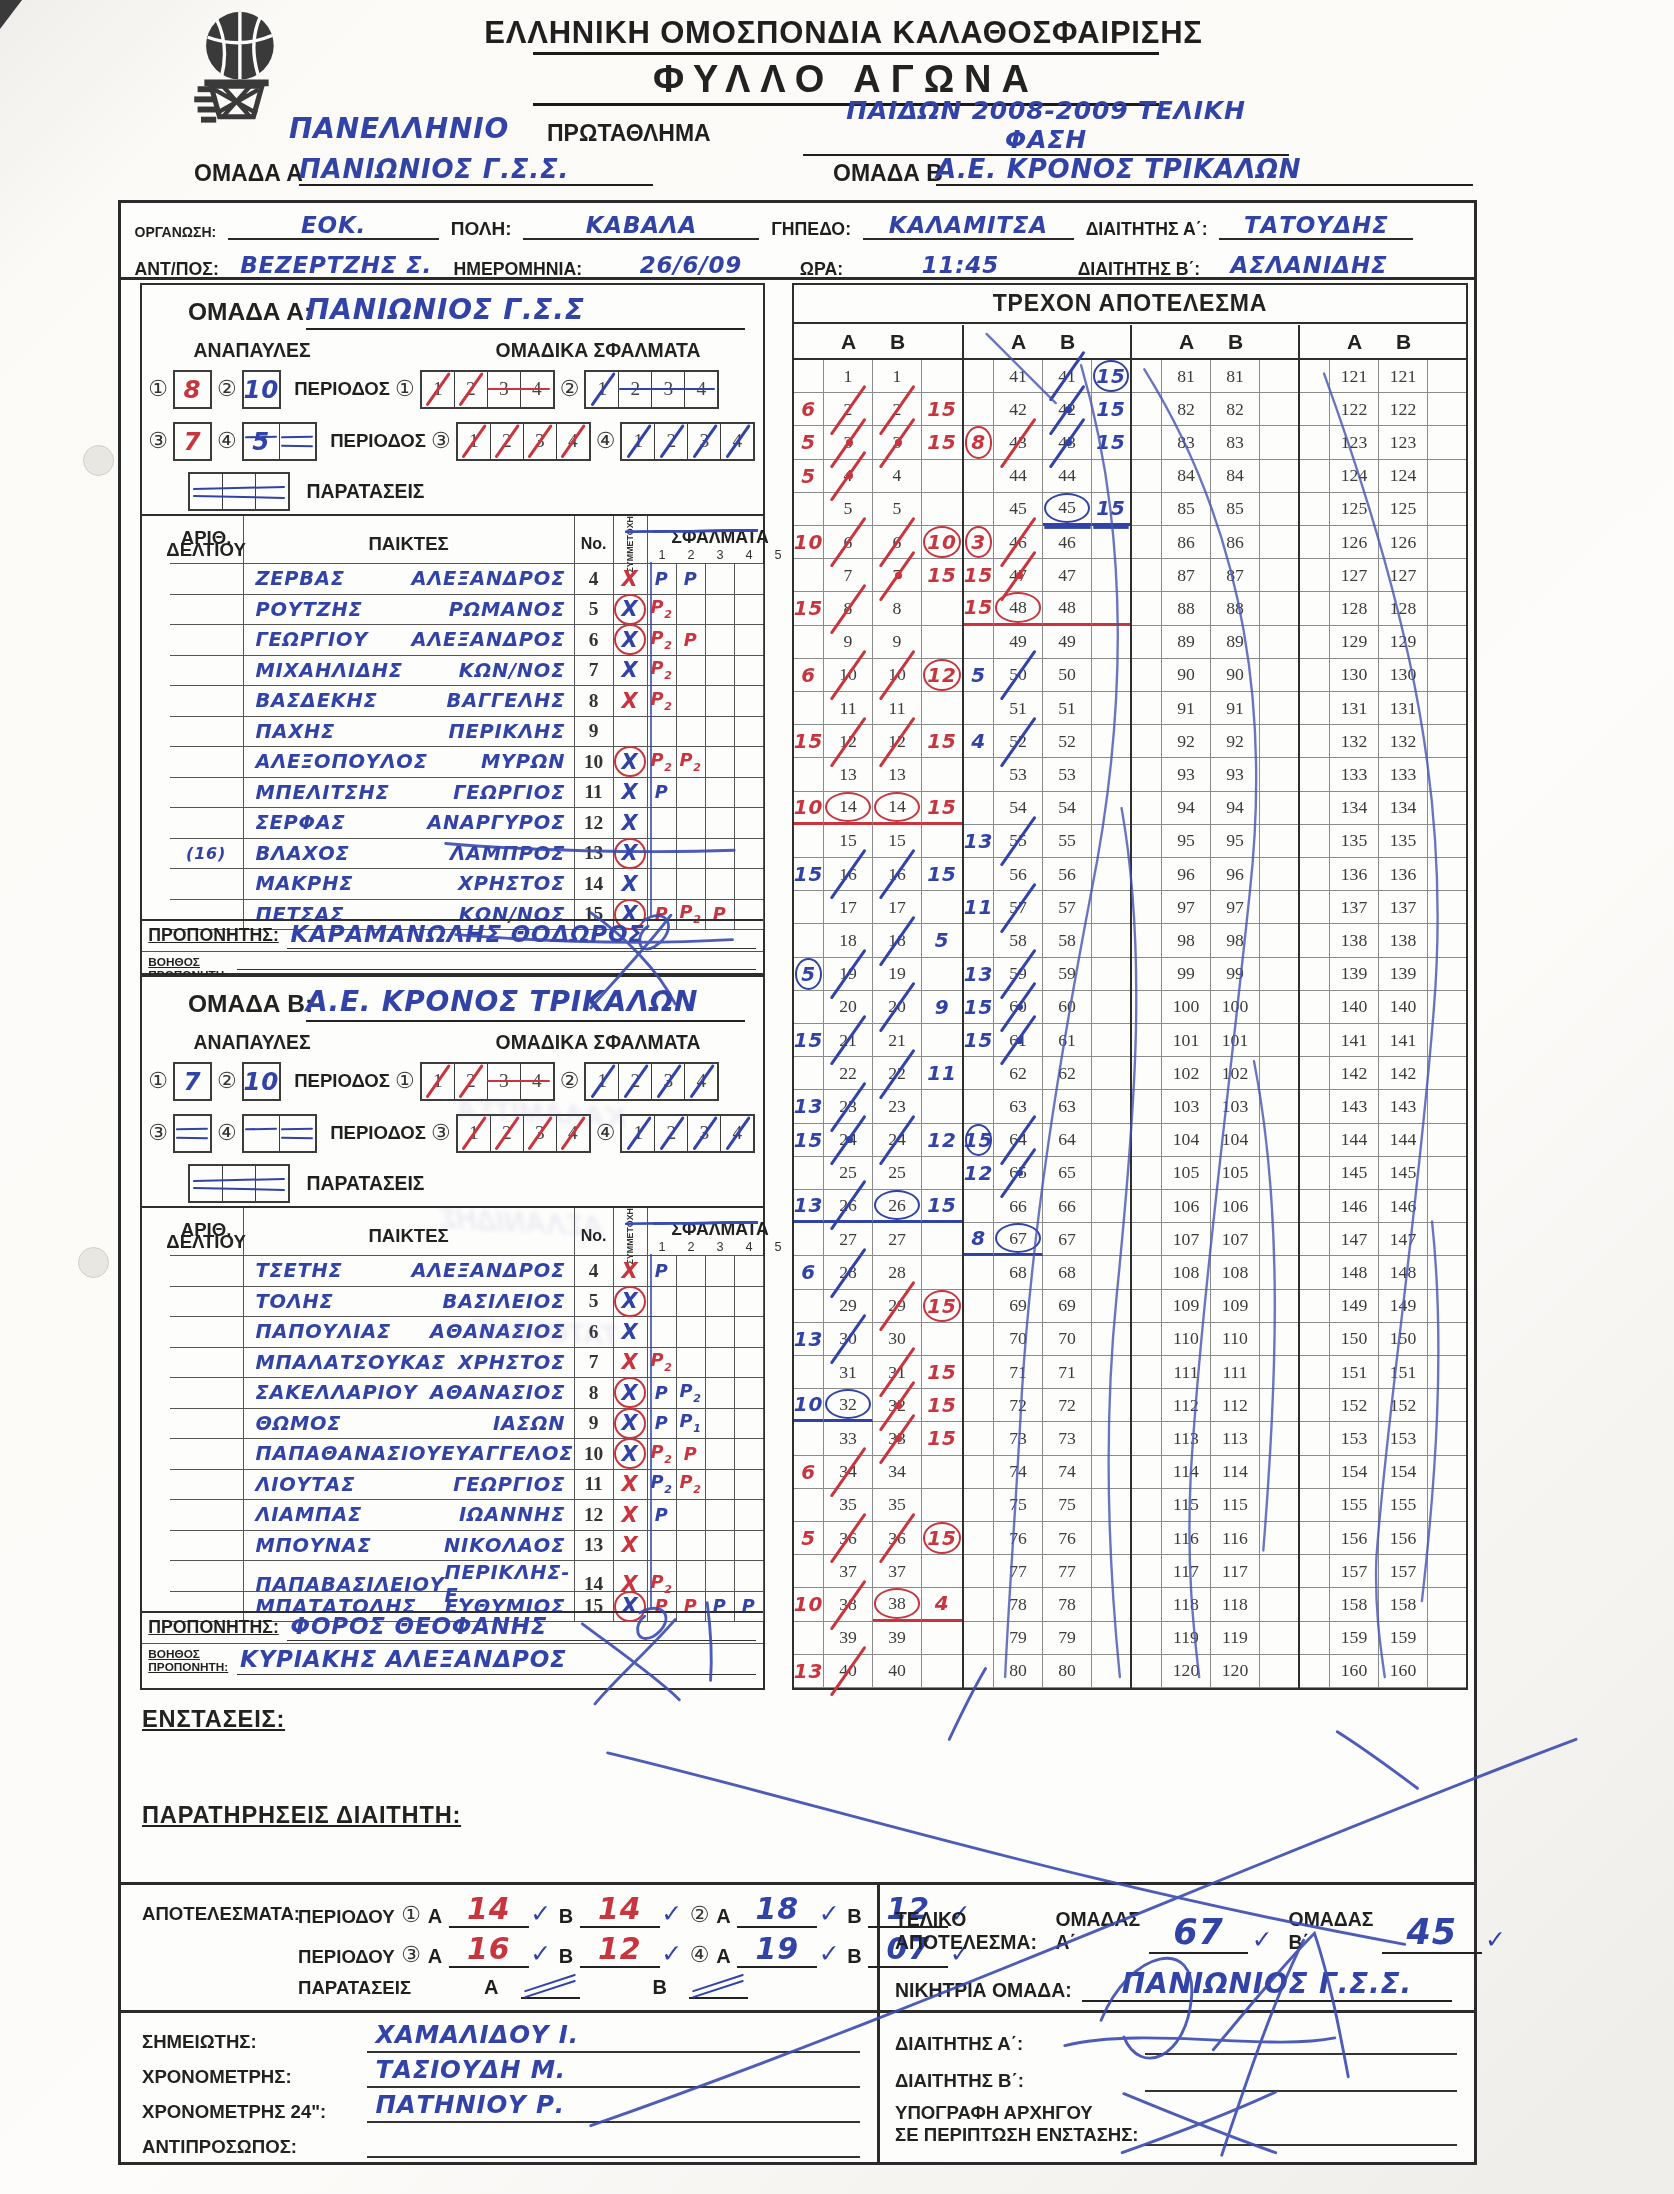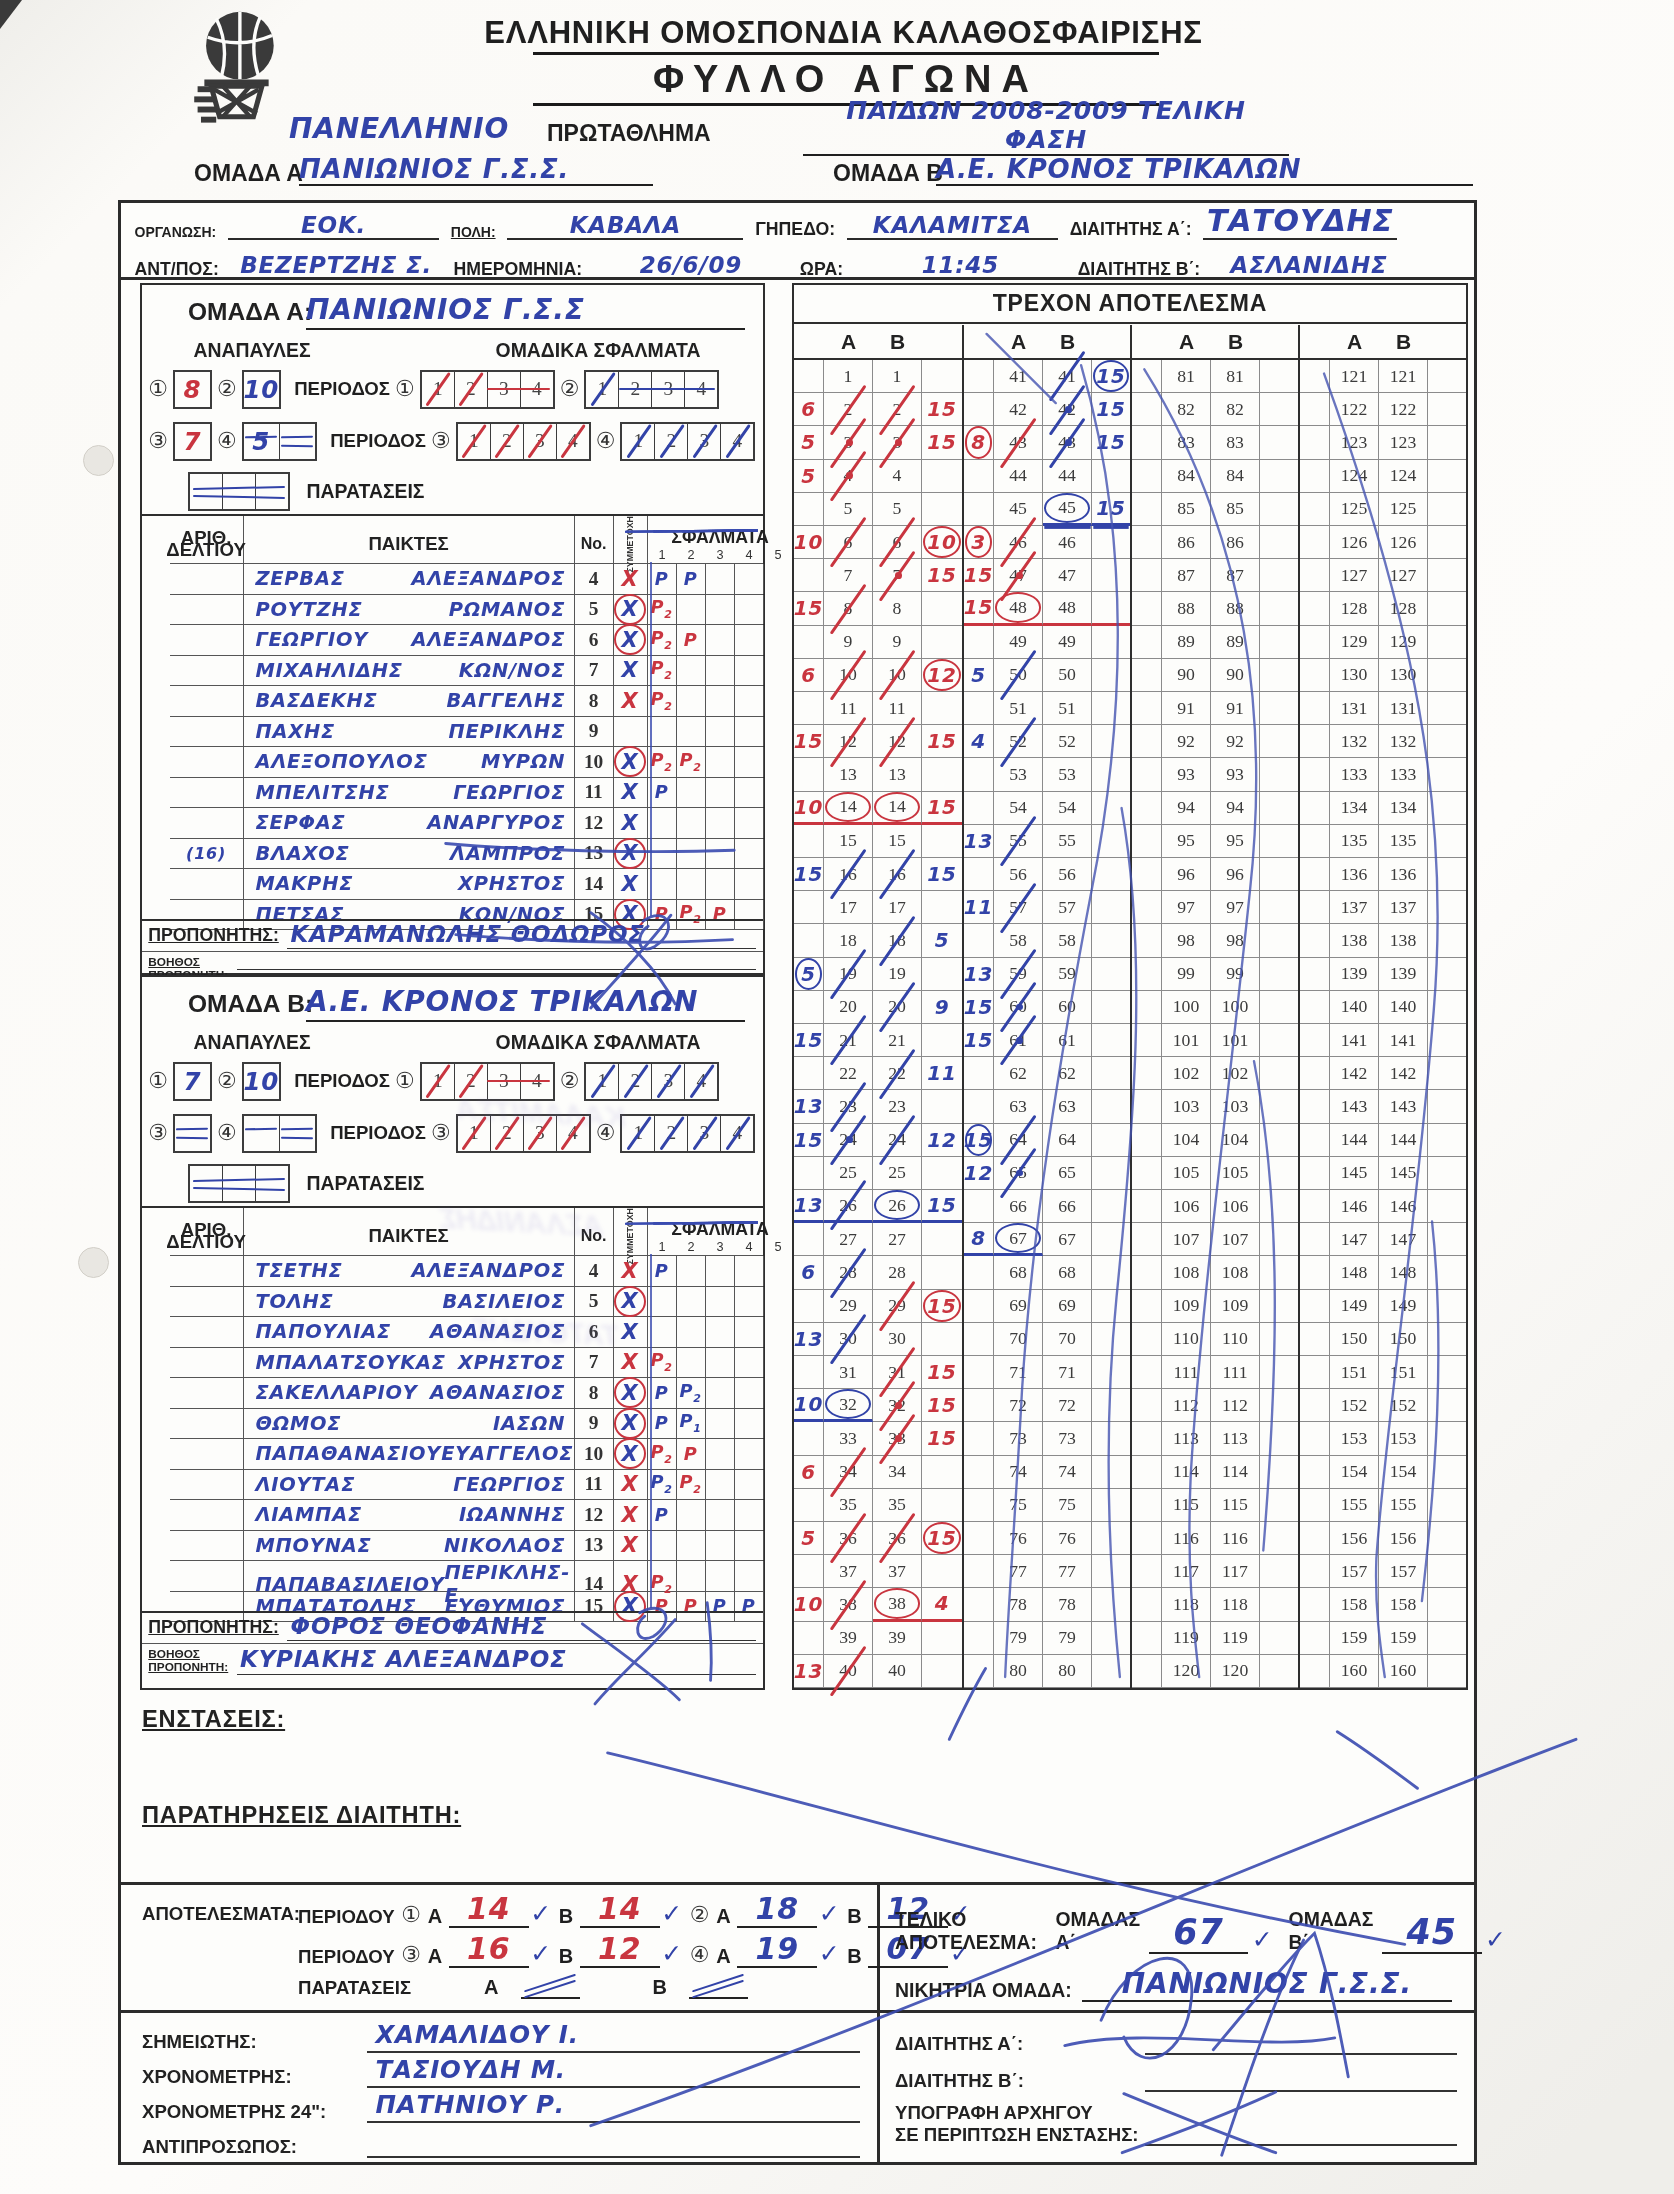--- a/index.html
+++ b/index.html
@@ -119,26 +119,26 @@
   <div class="abs lbl" style="left:833px;top:160px;font-size:23px;">ΟΜΑΔΑ Β</div>
   <div class="abs" style="left:936px;top:154px;width:537px;border-bottom:2.5px solid #1f1f1f;">
     <span class="hw blue" style="font-size:26px;">Α.Ε. ΚΡΟΝΟΣ ΤΡΙΚΑΛΩΝ</span>
   </div>
 
   <div id="frame">
     <div id="infoarea" style="position: absolute; left: 0px; top: 0px; width: 100%; height: 74px;">
         <div style="display: flex; align-items: flex-end; height: 37px; padding: 0px 11.8px 3.4px 13.5px; gap: 11.8px;">
           <span class="lbl" style="font-size: 14px; white-space: nowrap;">ΟΡΓΑΝΩΣΗ:</span>
           <span style="border-bottom: 2px solid rgb(42, 42, 42); width: 211px; text-align: center;"><span class="hw blue" style="font-size: 23px;">ΕΟΚ.</span></span>
-          <span class="lbl" style="font-size: 14px; white-space: nowrap; text-decoration: underline;">ΠΟΛΗ:</span>
+          <span class="lbl" style="font-size: 19px; white-space: nowrap;">ΠΟΛΗ:</span>
           <span style="border-bottom: 2px solid rgb(42, 42, 42); width: 236px; text-align: center;"><span class="hw blue" style="font-size: 23px;">ΚΑΒΑΛΑ</span></span>
           <span class="lbl" style="font-size: 17.7px; white-space: nowrap;">ΓΗΠΕΔΟ:</span>
           <span style="border-bottom: 2px solid rgb(42, 42, 42); width: 211px; text-align: center;"><span class="hw blue" style="font-size: 23px;">ΚΑΛΑΜΙΤΣΑ</span></span>
           <span class="lbl" style="font-size: 17.7px; white-space: nowrap;">ΔΙΑΙΤΗΤΗΣ Α΄:</span>
-          <span style="border-bottom: 2px solid rgb(42, 42, 42); width: 194px; text-align: center;"><span class="hw blue" style="font-size: 30px; margin-top: 28px;">ΤΑΤΟΥΔΗΣ</span></span>
+          <span style="border-bottom: 2px solid rgb(42, 42, 42); width: 194px; text-align: center;"><span class="hw blue" style="font-size: 23px; margin-top: 28px;">ΤΑΤΟΥΔΗΣ</span></span>
         </div>
         <div style="display: flex; align-items: flex-end; height: 37px; padding: 0px 11.8px 3.4px 13.5px; gap: 11.8px;">
           <span class="lbl" style="font-size: 17.7px; white-space: nowrap;">ΑΝΤ/ΠΟΣ:</span>
           <span style="border-bottom: 2px solid rgb(42, 42, 42); width: 211px; text-align: center;"><span class="hw blue" style="font-size: 23px;">ΒΕΖΕΡΤΖΗΣ Σ.</span></span>
           <span class="lbl" style="font-size: 17.7px; white-space: nowrap;">ΗΜΕΡΟΜΗΝΙΑ:</span>
           <span style="border-bottom: 2px solid rgb(42, 42, 42); width: 194px; text-align: center; margin-top: 6px;"><span class="hw blue" style="font-size: 23px;">26/6/09</span></span>
           <span class="lbl" style="font-size: 17.7px; white-space: nowrap;">ΩΡΑ:</span>
           <span style="border-bottom: 2px solid rgb(42, 42, 42); width: 211px; text-align: center;"><span class="hw blue" style="font-size: 23px;">11:45</span></span>
           <span class="lbl" style="font-size: 17.7px; white-space: nowrap;">ΔΙΑΙΤΗΤΗΣ Β΄:</span>
           <span style="border-bottom: 2px solid rgb(42, 42, 42); width: 194px; text-align: center;"><span class="hw blue" style="font-size: 23px;">ΑΣΛΑΝΙΔΗΣ</span></span>

